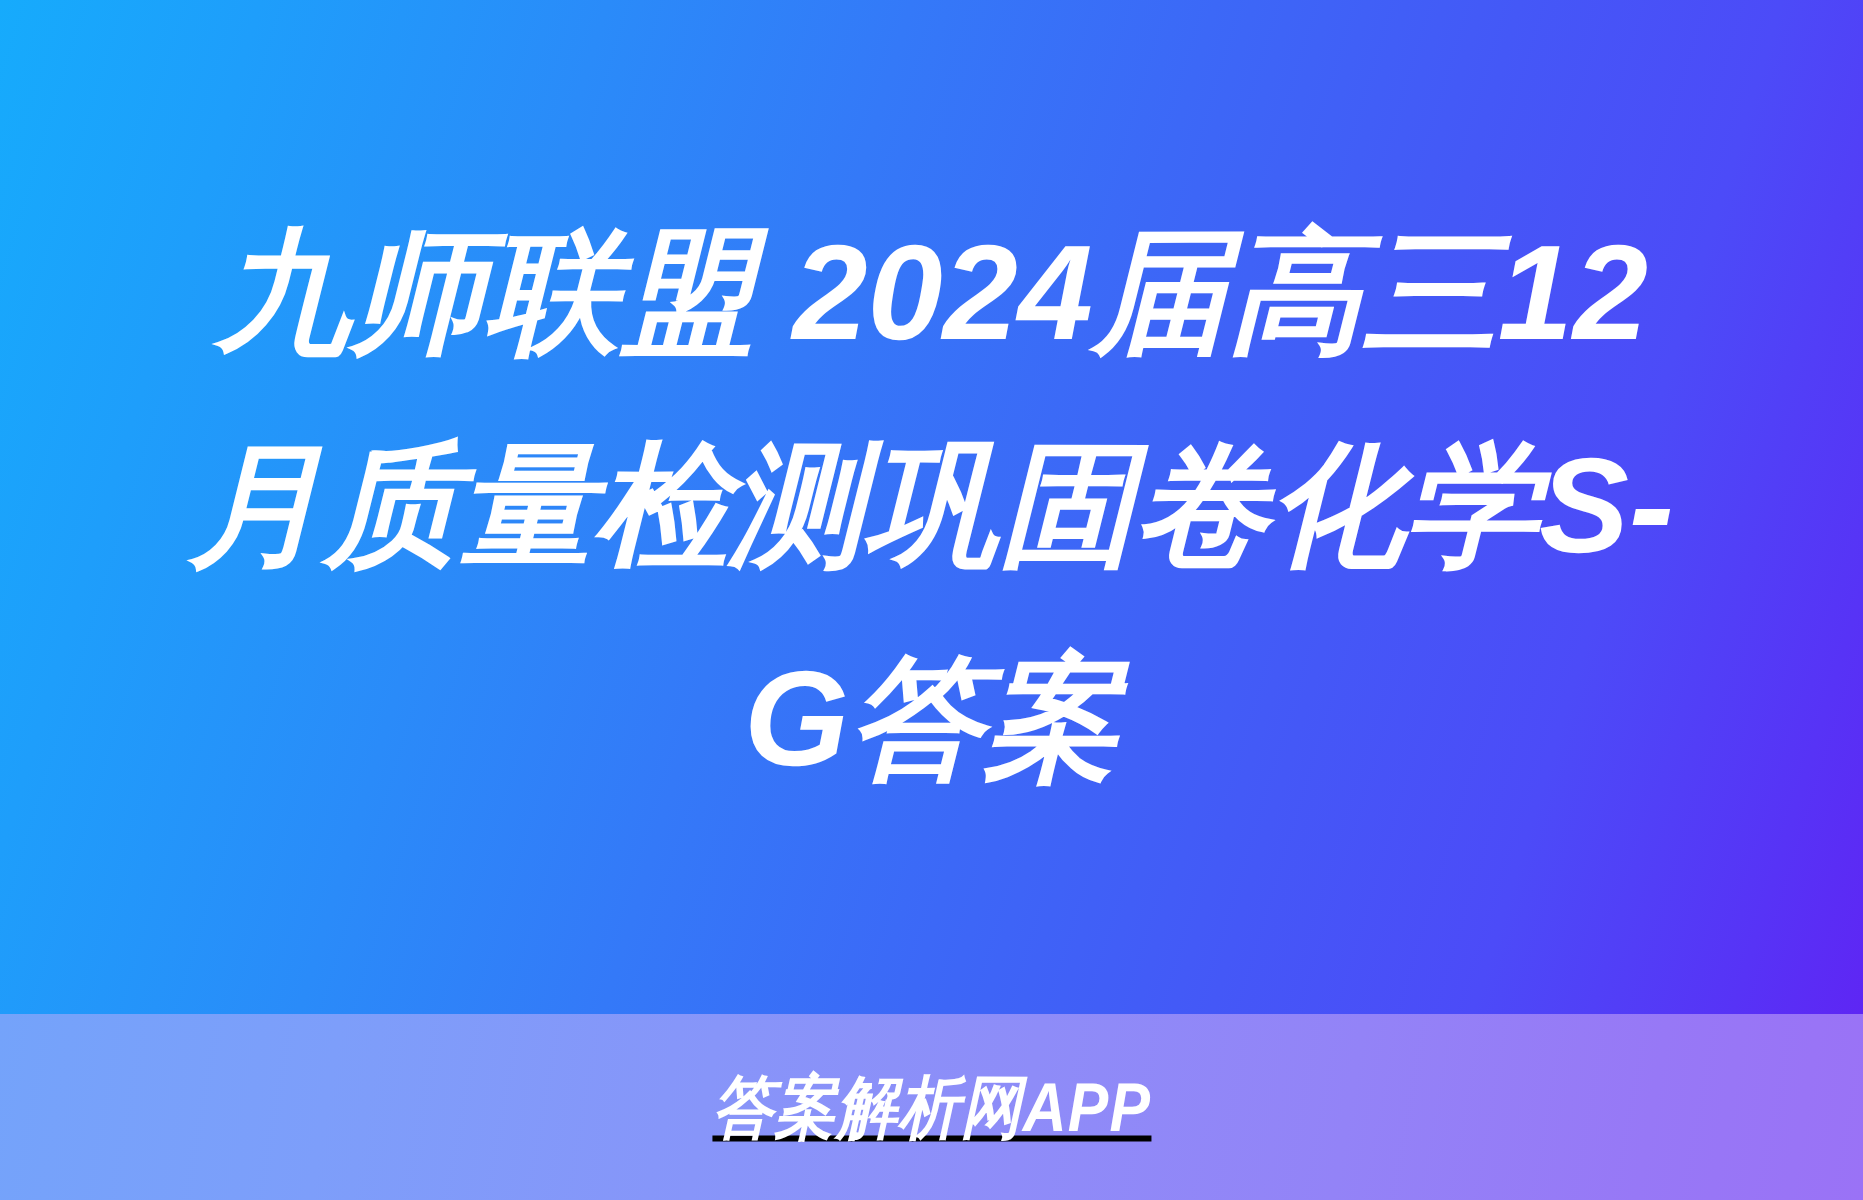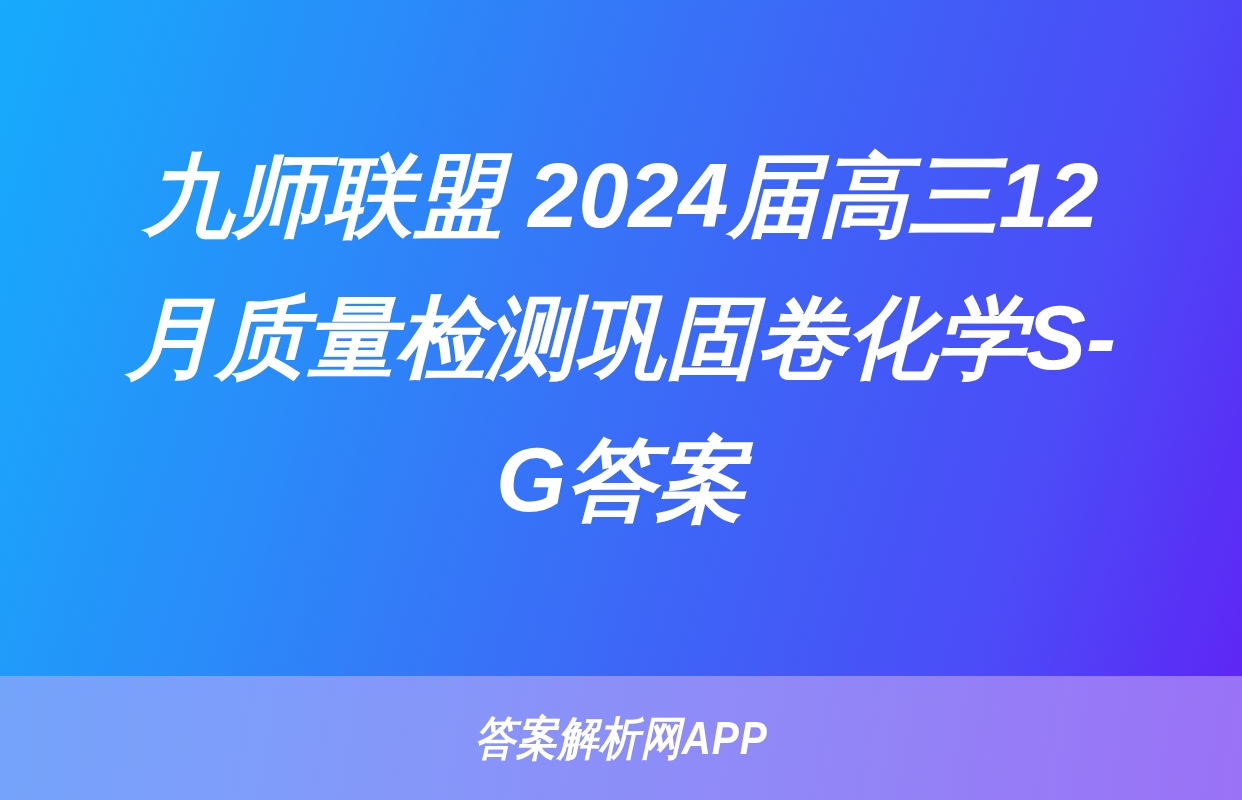--- a/index.html
+++ b/index.html
@@ -72,20 +72,21 @@
         #74A3FA 0%,
         #7D9EFA 18%,
         #8795F9 38%,
         #8E8CF8 55%,
         #9383F7 72%,
         #9778F6 88%,
         #9A72F6 100%);
     display: flex;
     align-items: center;
     justify-content: center;
+    text-decoration: underline;
   }
   .footer-brand {
     color: #ffffff;
     font-size: 46px;
     font-weight: 700;
     font-style: italic;
     letter-spacing: 1px;
     line-height: 1;
     transform: scaleX(0.88);
     transform-origin: center;

